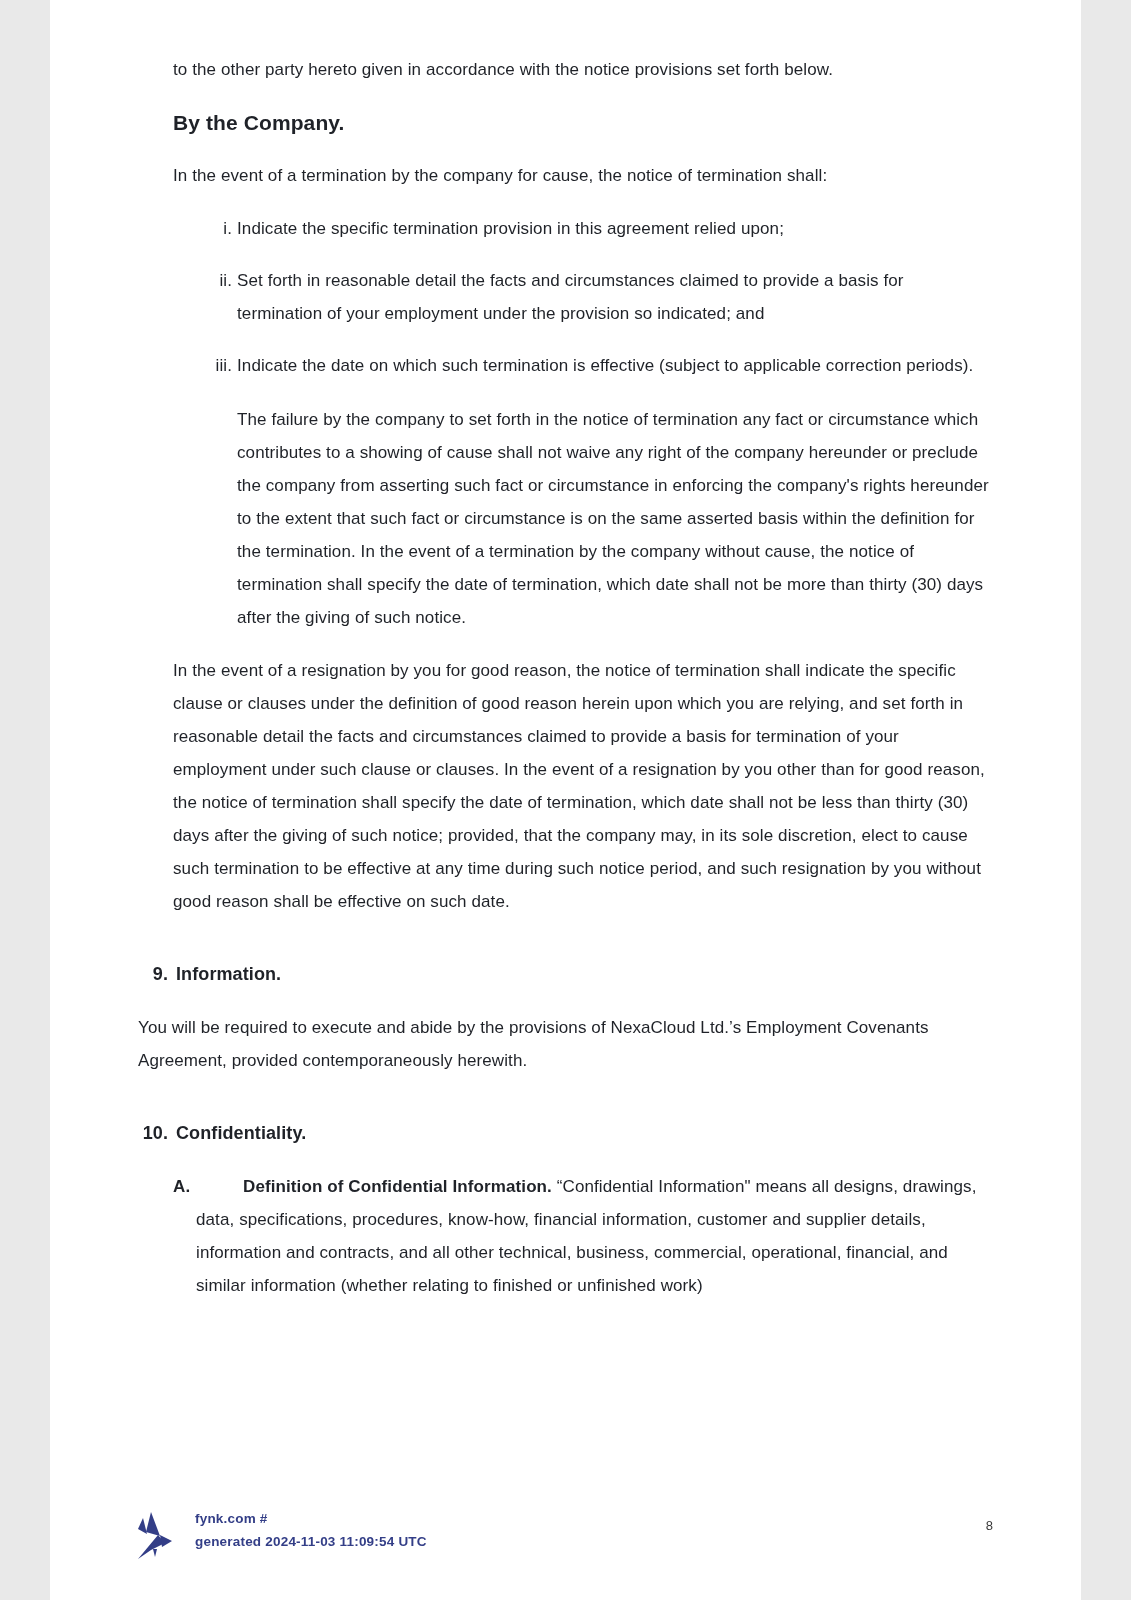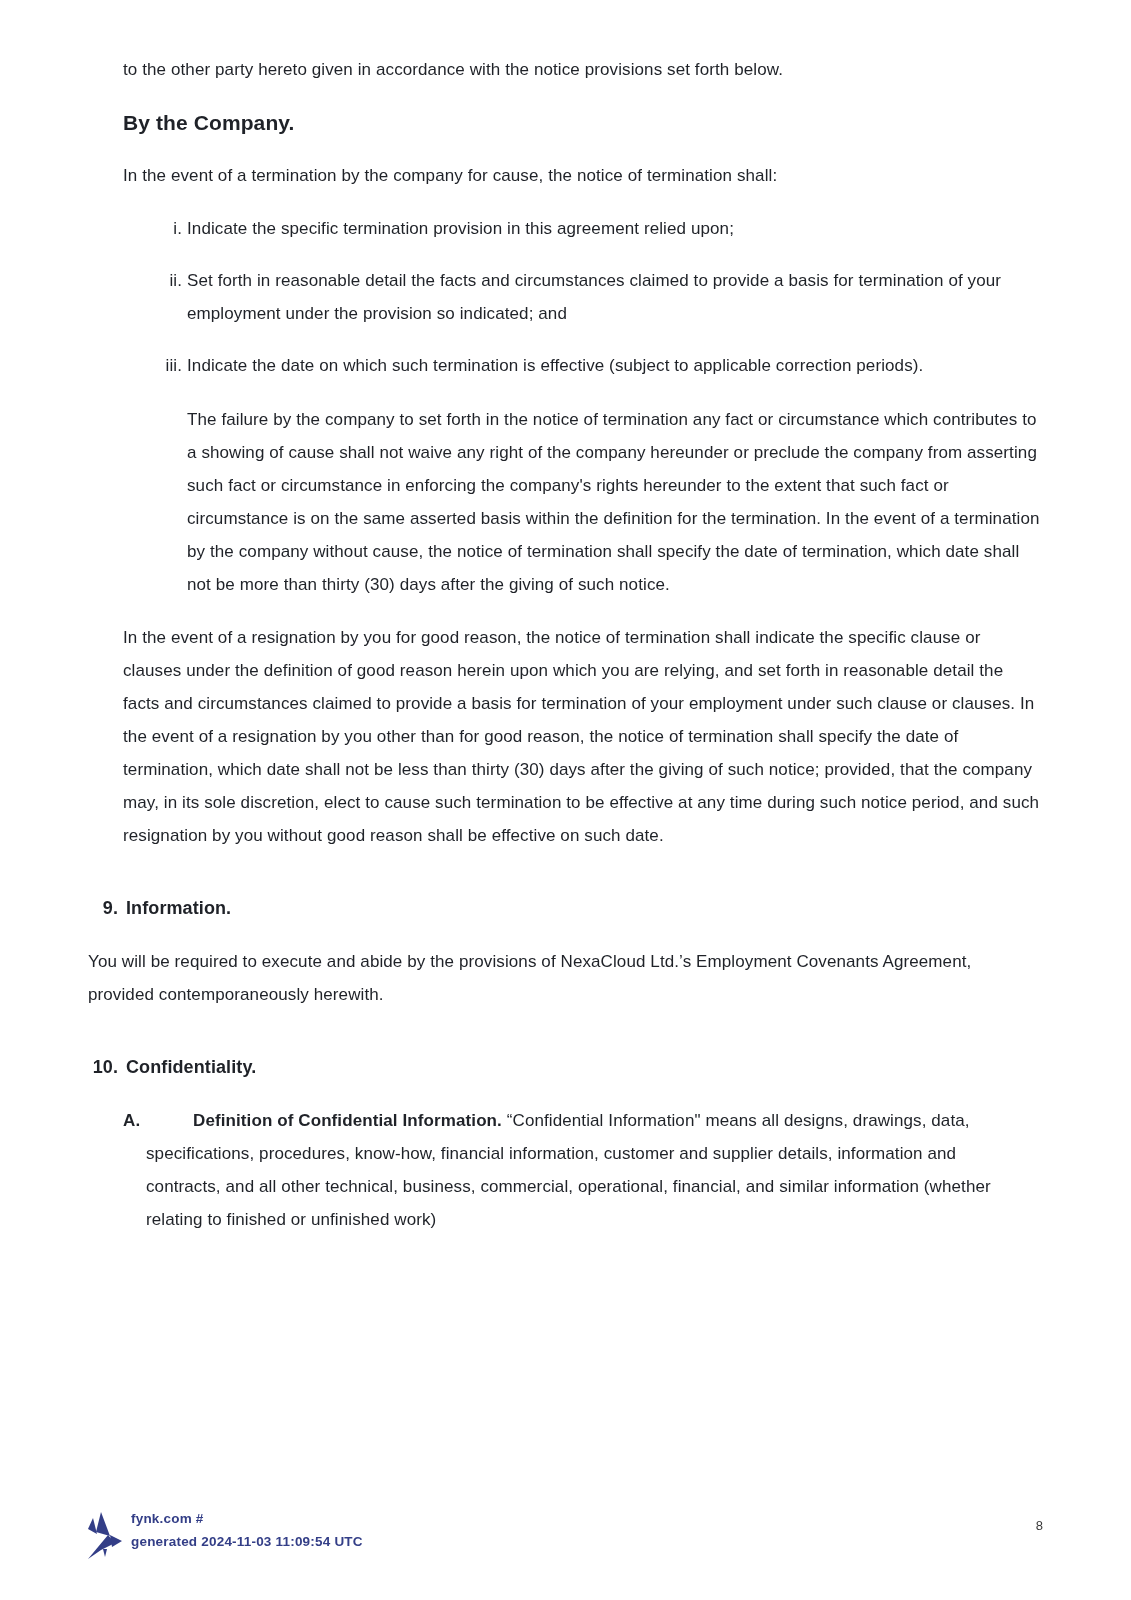--- a/index.html
+++ b/index.html
@@ -1,18 +1,18 @@
 <!DOCTYPE html>
 <html><head>
 <meta charset="utf-8">
 <style>
   html,body{margin:0;padding:0;background:#e9e9e9;}
   .page{
     position:relative;
-    width:1131px;height:1600px;
+    width:1031px;height:1600px;
     margin:0 auto;
     background:#ffffff;
     font-family:"Liberation Sans",sans-serif;
     color:#1f2228;
     overflow:hidden;
   }
   .doc{
     position:absolute;
     left:88px;right:88px;top:53px;
     font-size:17px;
@@ -51,21 +51,21 @@
   .def-title{font-weight:700;margin-left:47px;}
   .footer{
     position:absolute;
     left:88px;right:88px;top:1504px;
     display:flex;justify-content:space-between;align-items:flex-start;
   }
   .footer-left{display:flex;align-items:flex-start;}
   .fynk-logo{width:34px;height:52px;margin-top:5px;}
   .fynk-logo polygon{fill:#333e87;}
   .footer-text{
-    margin-left:9px;
+    margin-left:23px;
     padding-top:3px;
     color:#333e87;
     font-size:13.5px;
     font-weight:700;
     line-height:23px;
     letter-spacing:0.2px;
   }
   .page-number{
     font-size:13px;
     color:#3a3a3a;

